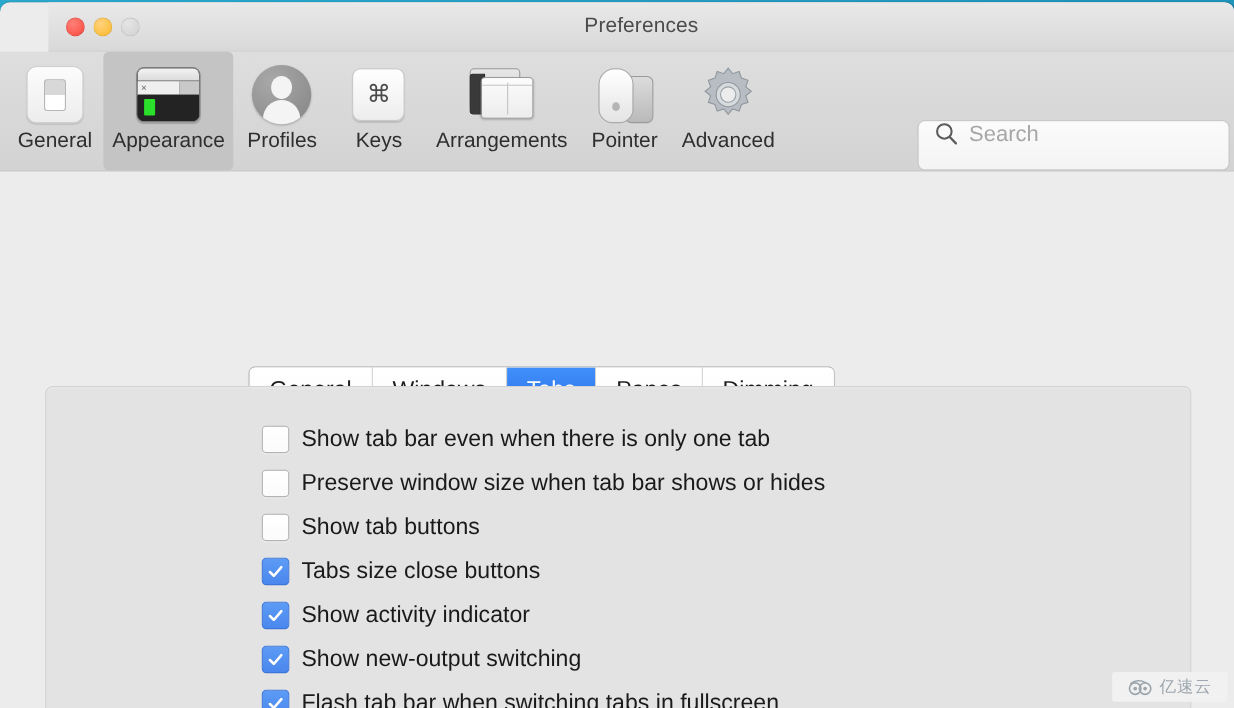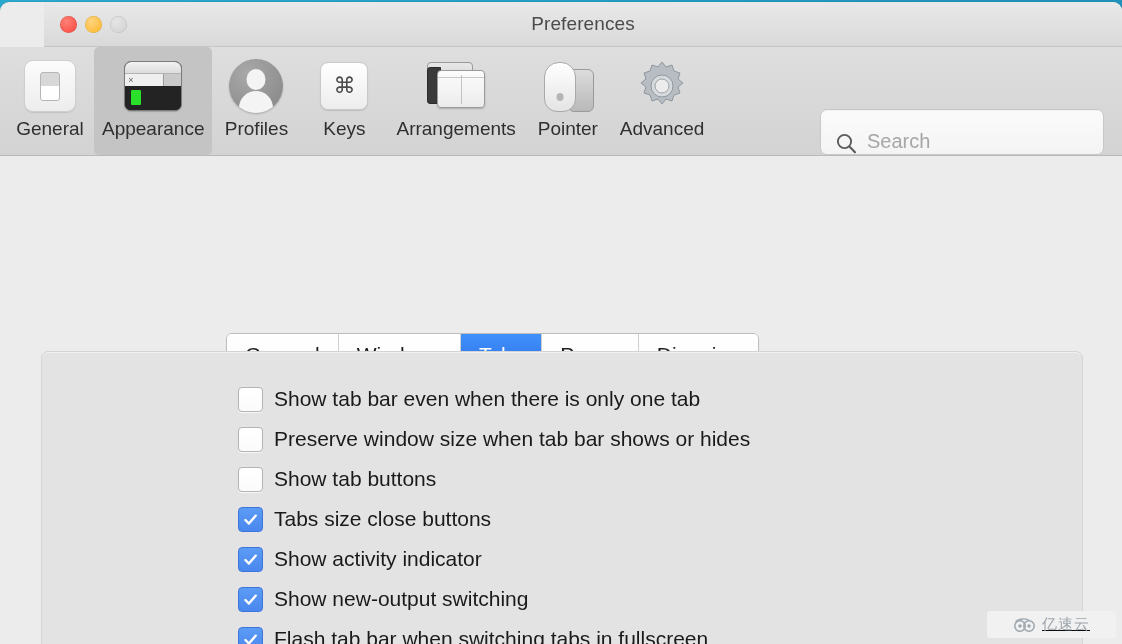--- a/index.html
+++ b/index.html
@@ -99,24 +99,24 @@
   .ic-arrange .front::after{content:"";position:absolute;left:50%;top:4px;bottom:3px;width:1px;background:#c3c3c3;}
   .ic-arrange .front::before{content:"";position:absolute;left:0;right:0;top:6px;height:1px;background:#c9c9c9;}
   .ic-pointer{width:56px;height:52px;position:relative;}
   .ic-pointer .mouse{position:absolute;left:4px;top:2px;width:30px;height:48px;border-radius:15px 15px 13px 13px;background:linear-gradient(#ffffff,#e4e4e4);border:1px solid #a9a9a9;}
   .ic-pointer .mouse::after{content:"";position:absolute;left:50%;top:30px;transform:translateX(-50%);width:7px;height:8px;border-radius:50%;background:#b5b5b5;}
   .ic-pointer .pad{position:absolute;left:28px;top:9px;width:24px;height:41px;border-radius:6px;background:linear-gradient(#dcdcdc,#b9b9b9);border:1px solid #9a9a9a;}
   .ic-advanced{width:54px;height:54px;}
 
   
   .search{
-    position:absolute;right:18px;top:62px;width:282px;height:44px;
+    position:absolute;right:4px;top:62px;width:282px;height:44px;
     background:linear-gradient(#fbfbfb,#f4f4f4);
     border:1px solid #c8c8c8;border-radius:7px;
-    display:flex;align-items:flex-end;box-shadow:inset 0 1px 1px rgba(0,0,0,.04);
+    display:flex;align-items:flex-start;box-shadow:inset 0 1px 1px rgba(0,0,0,.04);
   }
   .search svg{margin:0 8px 0 14px;}
   .search input{
     border:0;background:transparent;outline:none;
     font-family:inherit;font-size:20px;color:#333;width:215px;
   }
   .search input::placeholder{color:#a6a6a6;}
 
   
   .content{position:relative;height:494px;background:#ececec;}
@@ -151,22 +151,22 @@
     display:flex;align-items:center;justify-content:center;margin-right:11px;
   }
   .cb.off{background:linear-gradient(#ffffff,#fbfbfb);border:1px solid #b4b4b4;box-shadow:0 1px 0 rgba(255,255,255,.7);}
   .cb.on{background:linear-gradient(#5c9bf5,#4a87ee);border:1px solid #3d76db;}
   .cb.on svg{display:block;}
   .row-label{font-size:21px;color:#1a1a1a;white-space:nowrap;}
 
   
   .watermark{
     position:absolute;right:6px;bottom:6px;
-    background:#f2f2f2;border-radius:3px;padding:4px 26px;
-    display:flex;align-items:center;gap:5px;opacity:.95;text-decoration:underline;
+    background:#f2f2f2;border-radius:3px;padding:4px 14px;
+    display:flex;align-items:center;gap:5px;opacity:.95;
   }
   .watermark .wm-text{font-size:15px;color:#9aa3ab;letter-spacing:1px;}
 </style>
 </head>
 <body>
 
 <div id="screen">
   <div class="desktop"></div>
 
   <div class="window">

